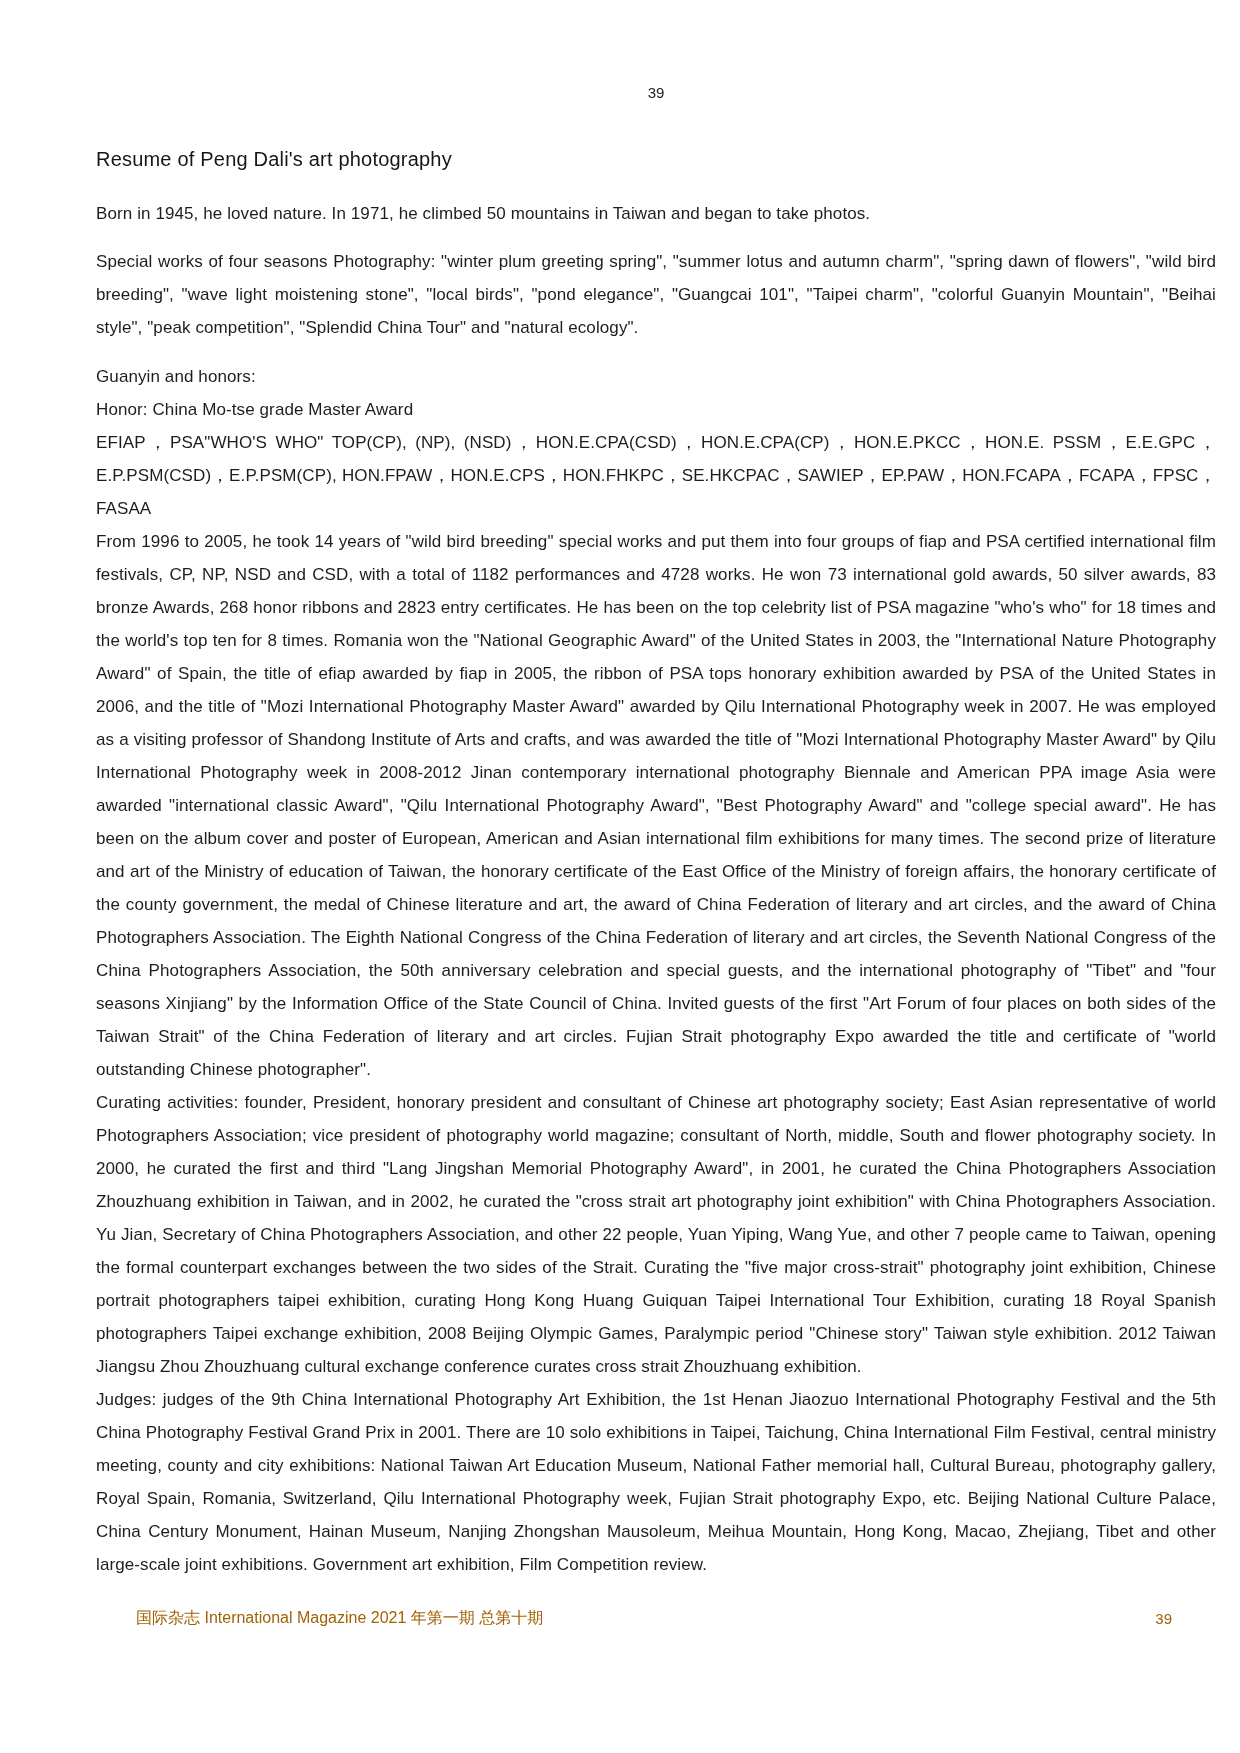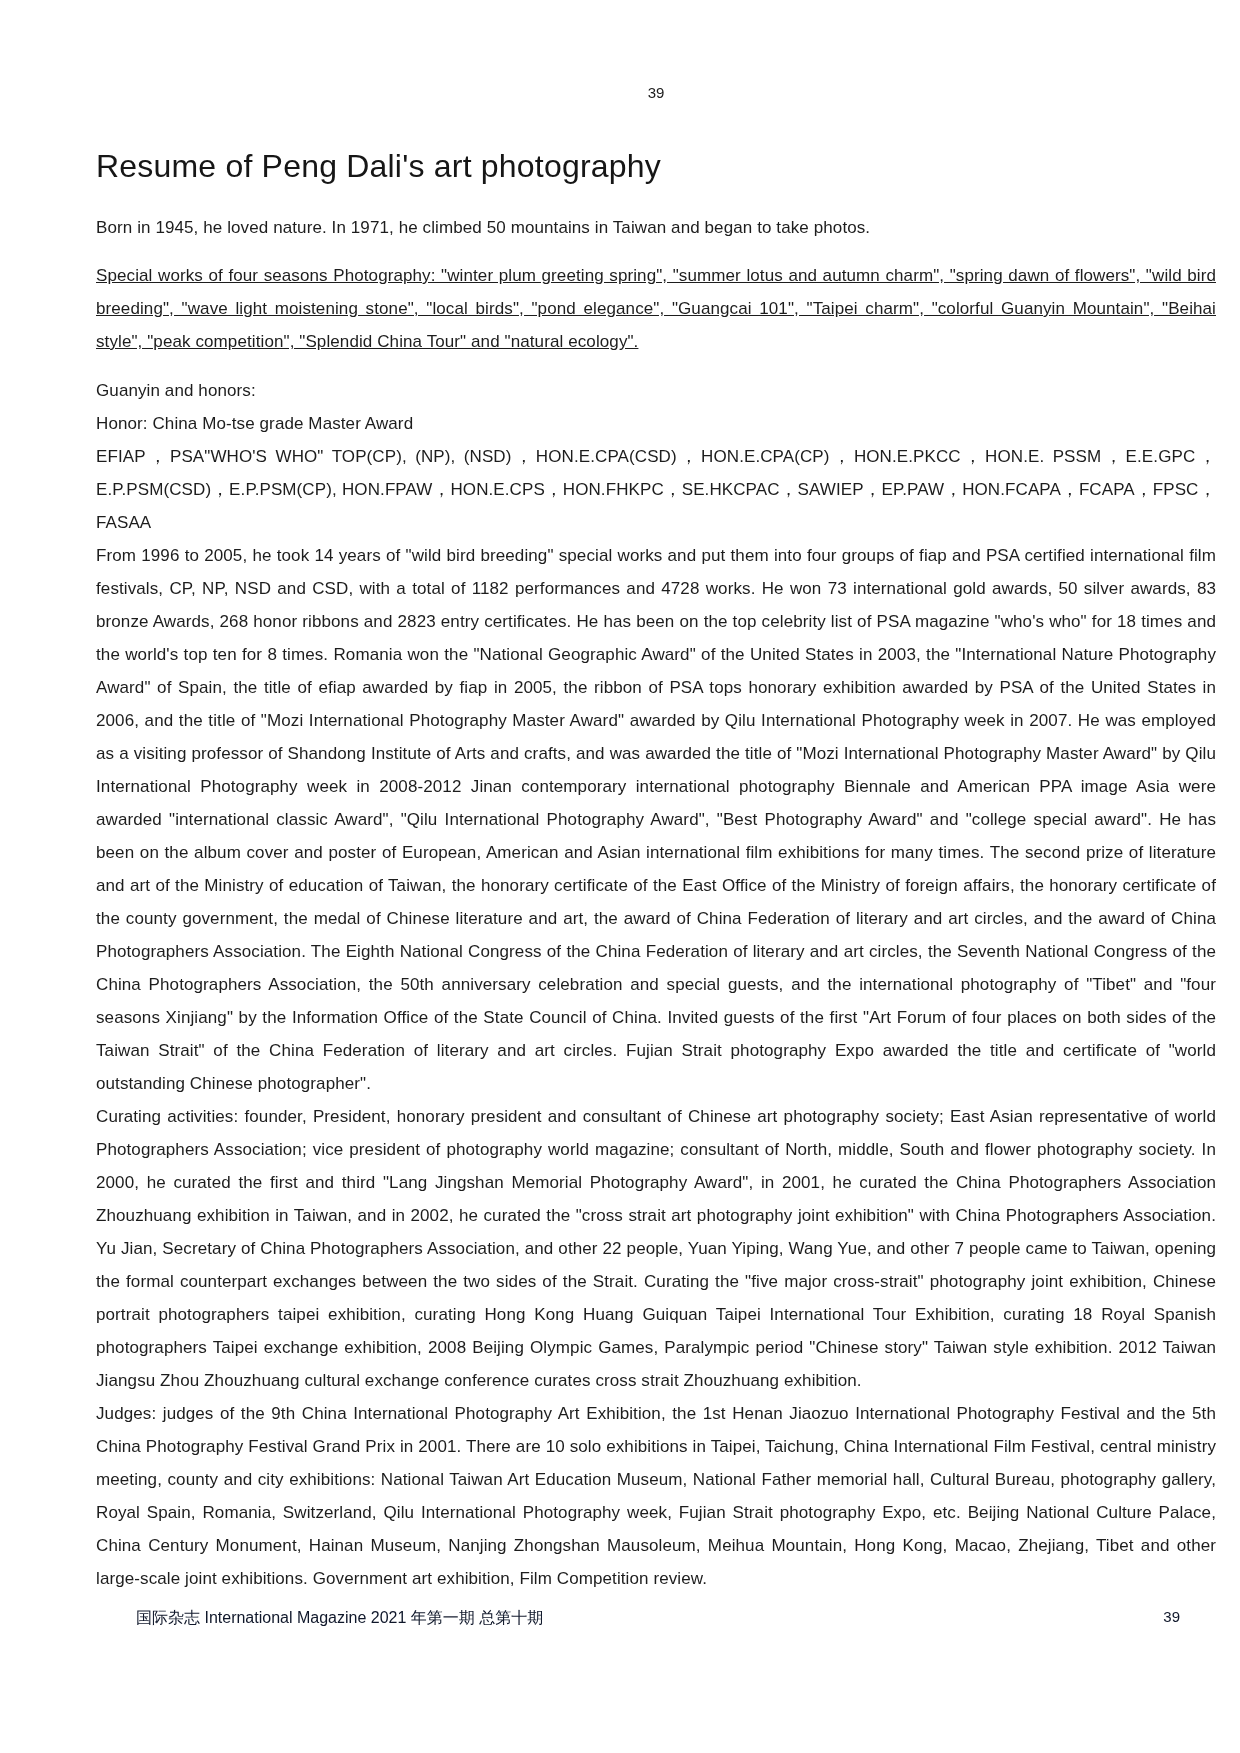--- a/index.html
+++ b/index.html
@@ -21,48 +21,48 @@
   }
   .top-num {
     padding-top: 84px;
     text-align: center;
     font-size: 15px;
     line-height: 18px;
     color: #1c1c1c;
   }
   .title {
     margin: 46px 0 0 0;
-    font-size: 32px;
+    font-size: 20px;
     font-weight: 400;
     letter-spacing: 0.2px;
     color: #161616;
   }
   .para {
     margin: 0;
     font-size: 17px;
     line-height: 33px;
     color: #1d1d1d;
     letter-spacing: 0.1px;
   }
   .just {
     text-align: justify;
   }
   .intro   { margin-top: 26px; }
-  .special { margin-top: 15px; text-decoration: underline; }
+  .special { margin-top: 15px; }
   .awards-head { margin-top: 16px; }
   .footer {
     position: absolute;
     left: 100px;
-    right: 96px;
+    right: 104px;
     top: 1608px;
     display: flex;
     justify-content: space-between;
-    align-items: flex-start;
+    align-items: center;
     font-size: 16px;
-    color: #0f172a;
+    color: #a16207;
   }
   .footer .footer-page-num {
     font-size: 15px;
   }
 </style>
 </head>
 <body>
 
 <div class="page">
 

